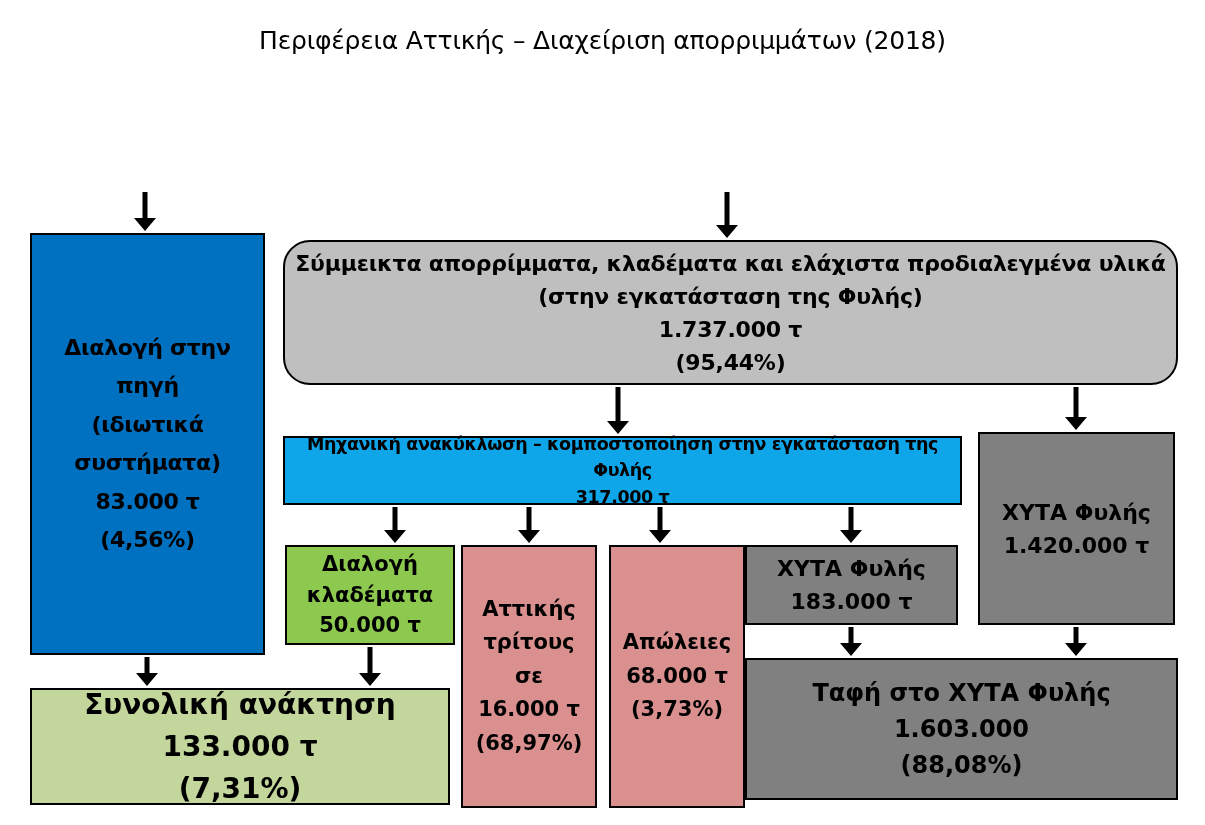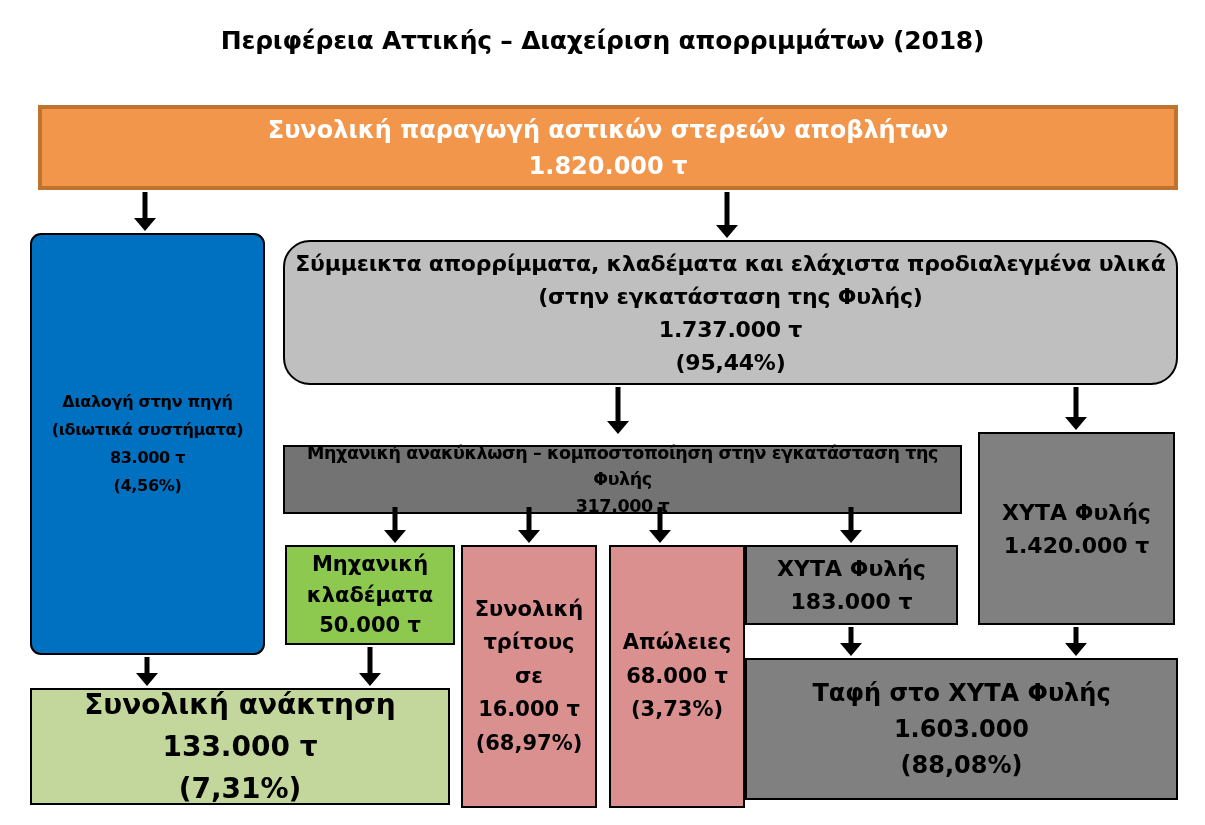--- a/index.html
+++ b/index.html
@@ -1,35 +1,35 @@
 <!DOCTYPE html>
 <html><head>
 <meta charset="utf-8">
 <style>
   html,body { margin:0; padding:0; background:#ffffff; }
   body { width:1205px; height:825px; font-family:"DejaVu Sans", sans-serif; }
   #canvas { position:relative; width:1205px; height:825px; background:#ffffff; overflow:hidden; }
 
   .title {
     position:absolute; left:0; top:26px; width:1205px;
-    text-align:center; font-size:25px; font-weight:bold; color:#000;
+    text-align:center; font-size:25px; font-weight:normal; color:#000;
     letter-spacing:-0.2px;
   }
 
   .box {
     position:absolute; box-sizing:border-box;
     display:flex; flex-direction:column; justify-content:center; align-items:center;
     text-align:center; font-weight:bold; color:#000;
     border:2.5px solid #000; line-height:1.5;
   }
   .box .line { width:100%; }
 
   .b-total   { left:38px;  top:105px; width:1140px; height:85px;
                border:4px solid #C0732F; color:#ffffff; font-size:24px; }
-  .b-source  { left:30px;  top:233px; width:235px;  height:422px; font-size:16px; letter-spacing:-0.3px; line-height:1.75;border-radius:11px; }
+  .b-source  { left:30px;  top:233px; width:235px;  height:422px; font-size:22px; letter-spacing:-0.3px; line-height:1.75; }
   .b-mixed   { left:283px; top:240px; width:895px;  height:145px; font-size:22px; letter-spacing:-0.2px;border-radius:27px; }
   .b-mbt     { left:283px; top:436px; width:679px;  height:69px;  font-size:17.5px; letter-spacing:-0.4px; }
   .b-mrec    { left:285px; top:545px; width:170px;  height:100px; font-size:21px; line-height:1.45; }
   .b-third   { left:461px; top:545px; width:136px;  height:263px; font-size:21px; line-height:1.6; }
   .b-loss    { left:609px; top:545px; width:136px;  height:263px; font-size:21px; line-height:1.6; }
   .b-xyta183 { left:745px; top:545px; width:213px;  height:80px;  font-size:22px; }
   .b-xyta1420{ left:978px; top:432px; width:197px;  height:193px; font-size:22px; }
   .b-trec    { left:30px;  top:688px; width:420px;  height:117px; font-size:28px; }
   .b-land    { left:745px; top:658px; width:433px;  height:142px; font-size:24px; }
 
@@ -45,57 +45,53 @@
     border-top:13px solid #000;
   }
 </style>
 </head>
 <body>
 
 <div id="canvas">
 
   <div class="title">Περιφέρεια Αττικής – Διαχείριση απορριμμάτων (2018)</div>
 
-  <div class="box b-total" style="background: rgb(242, 150, 75);">
-    <div class="line">Συνολική παραγωγή αστικών στερεών αποβλήτων</div>
-    <div class="line">1.820.000 τ</div>
-  </div>
 
   <div class="box b-source" style="background: rgb(0, 112, 192);">
     <div class="line">Διαλογή στην πηγή</div>
     <div class="line">(ιδιωτικά συστήματα)</div>
     <div class="line">83.000 τ</div>
     <div class="line">(4,56%)</div>
   </div>
 
   <div class="box b-mixed" style="background: rgb(191, 191, 191);">
     <div class="line">Σύμμεικτα απορρίμματα, κλαδέματα και ελάχιστα προδιαλεγμένα υλικά</div>
     <div class="line">(στην εγκατάσταση της Φυλής)</div>
     <div class="line">1.737.000 τ</div>
     <div class="line">(95,44%)</div>
   </div>
 
-  <div class="box b-mbt" style="background: #737373; margin-top: 9px;">
+  <div class="box b-mbt" style="background: #0ea5e9;">
     <div class="line">Μηχανική ανακύκλωση – κομποστοποίηση στην εγκατάσταση της Φυλής</div>
     <div class="line">317.000 τ</div>
   </div>
 
   <div class="box b-xyta1420" style="background: rgb(128, 128, 128);">
     <div class="line">ΧΥΤΑ Φυλής</div>
     <div class="line">1.420.000 τ</div>
   </div>
 
   <div class="box b-mrec" style="background: rgb(141, 201, 78);">
-    <div class="line">Μηχανική</div>
+    <div class="line">Διαλογή</div>
     <div class="line">κλαδέματα</div>
     <div class="line">50.000 τ</div>
   </div>
 
   <div class="box b-third" style="background: rgb(217, 144, 143);">
-    <div class="line">Συνολική</div>
+    <div class="line">Αττικής</div>
     <div class="line">τρίτους</div>
     <div class="line">σε</div>
     <div class="line">16.000 τ</div>
     <div class="line">(68,97%)</div>
   </div>
 
   <div class="box b-loss" style="background: rgb(217, 144, 143);">
     <div class="line">Απώλειες</div>
     <div class="line">68.000 τ</div>
     <div class="line">(3,73%)</div>

